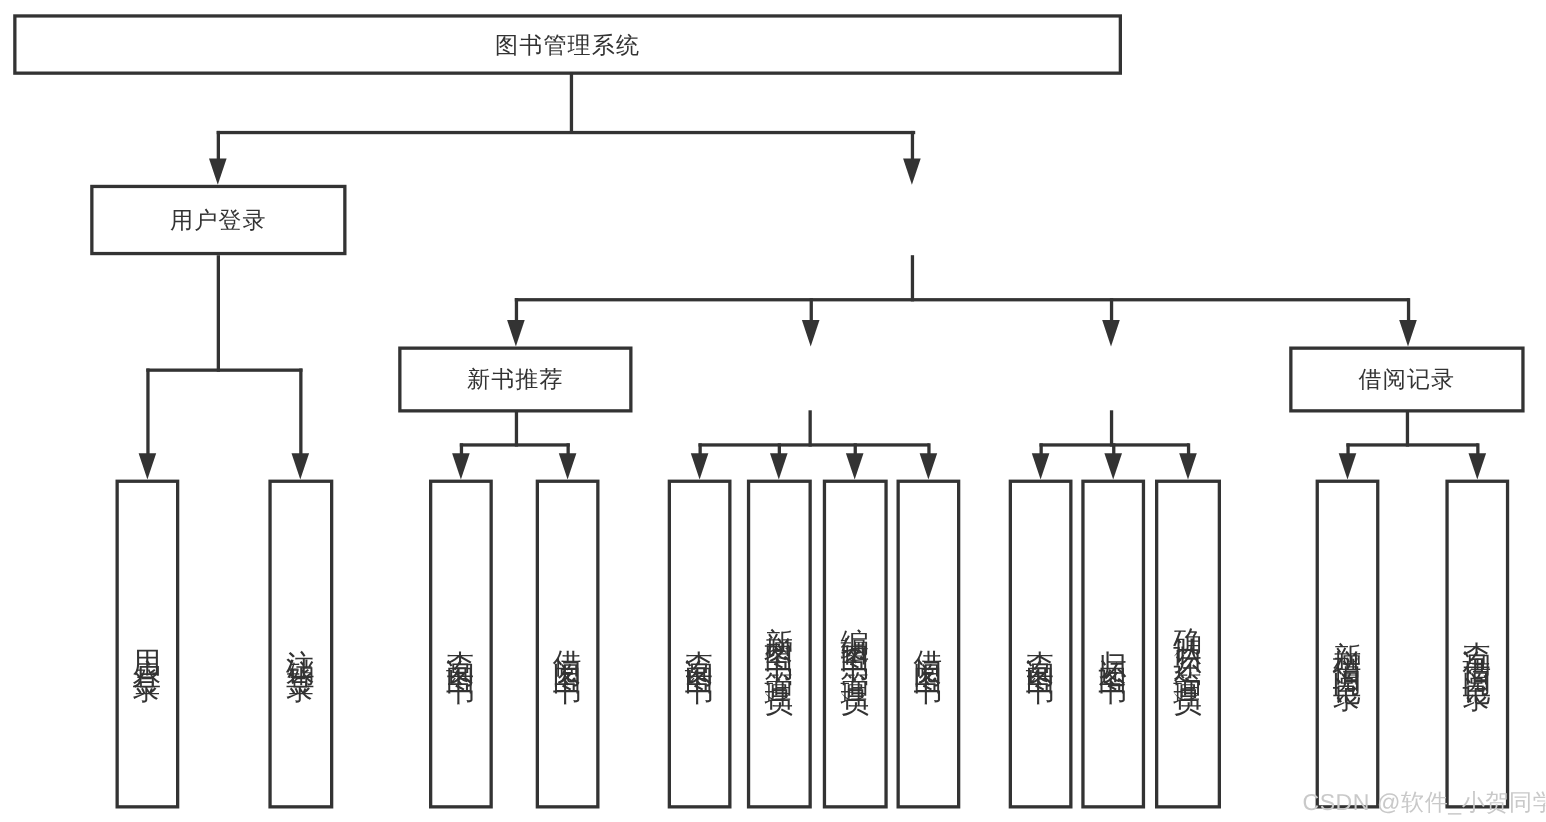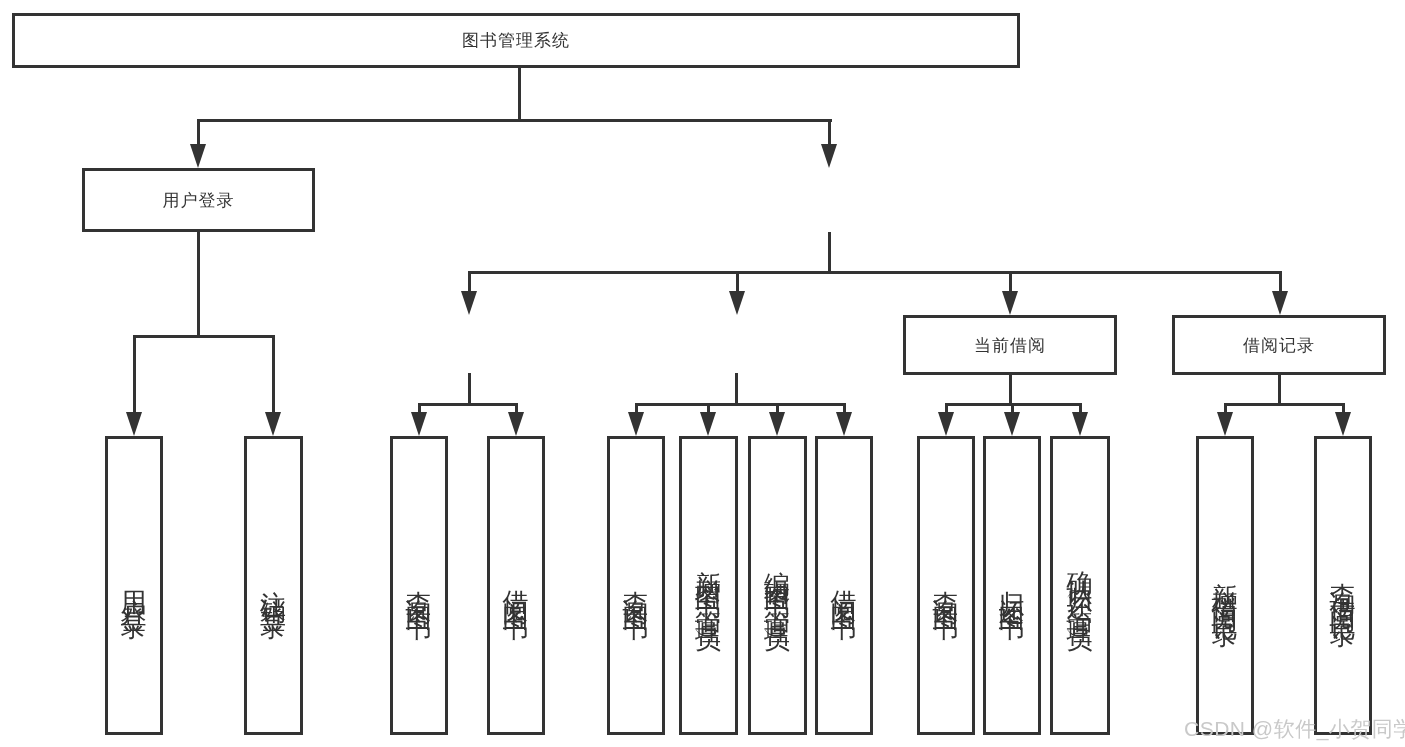--- a/index.html
+++ b/index.html
@@ -4,21 +4,21 @@
 <style>
   html,body{margin:0;padding:0;background:#ffffff;}
   .canvas{
     position:relative;width:1405px;height:747px;background:#ffffff;overflow:hidden;
     font-family:"Liberation Sans","DejaVu Sans",sans-serif;color:#333333;
   }
   .box{
     position:absolute;border:3px solid #333333;background:#ffffff;box-sizing:border-box;
     display:flex;align-items:center;justify-content:center;
   }
-  .box .lbl{font-size:17px;letter-spacing:1px;color:#333333;white-space:nowrap;}
+  .box .lbl{font-size:21px;letter-spacing:1px;color:#333333;white-space:nowrap;}
   .box.v .lbl{
     writing-mode:vertical-lr;text-orientation:mixed;
     font-size:26px;letter-spacing:8px;white-space:normal;line-height:1;
   }
   .vl{position:absolute;width:3px;background:#333333;}
   .hl{position:absolute;height:3px;background:#333333;}
   .arr{
     position:absolute;width:0;height:0;
     border-left:8px solid transparent;border-right:8px solid transparent;
     border-top:24px solid #333333;
@@ -59,22 +59,22 @@
   <div class="hl" style="left:468px;top:271px;width:813px"></div>
   <div class="vl" style="left:468px;top:271px;height:22px"></div>
   <div class="arr" style="left:461px;top:291px"></div>
   <div class="vl" style="left:736px;top:271px;height:22px"></div>
   <div class="arr" style="left:729px;top:291px"></div>
   <div class="vl" style="left:1009px;top:271px;height:22px"></div>
   <div class="arr" style="left:1002px;top:291px"></div>
   <div class="vl" style="left:1279px;top:271px;height:22px"></div>
   <div class="arr" style="left:1272px;top:291px"></div>
 
-  <div class="box" style="left:903px;top:315px;width:214px;height:60px">
-    <span class="lbl">当前借阅</span>
+  <div class="box" style="left:362px;top:315px;width:213px;height:60px">
+    <span class="lbl">新书推荐</span>
   </div>
   <div class="box" style="left:1172px;top:315px;width:214px;height:60px">
     <span class="lbl">借阅记录</span>
   </div>
 
   <div class="vl" style="left:468px;top:373px;height:33px"></div>
   <div class="hl" style="left:418px;top:403px;width:100px"></div>
   <div class="vl" style="left:418px;top:403px;height:10px"></div>
   <div class="arr" style="left:411px;top:412px"></div>
   <div class="vl" style="left:515px;top:403px;height:10px"></div>

